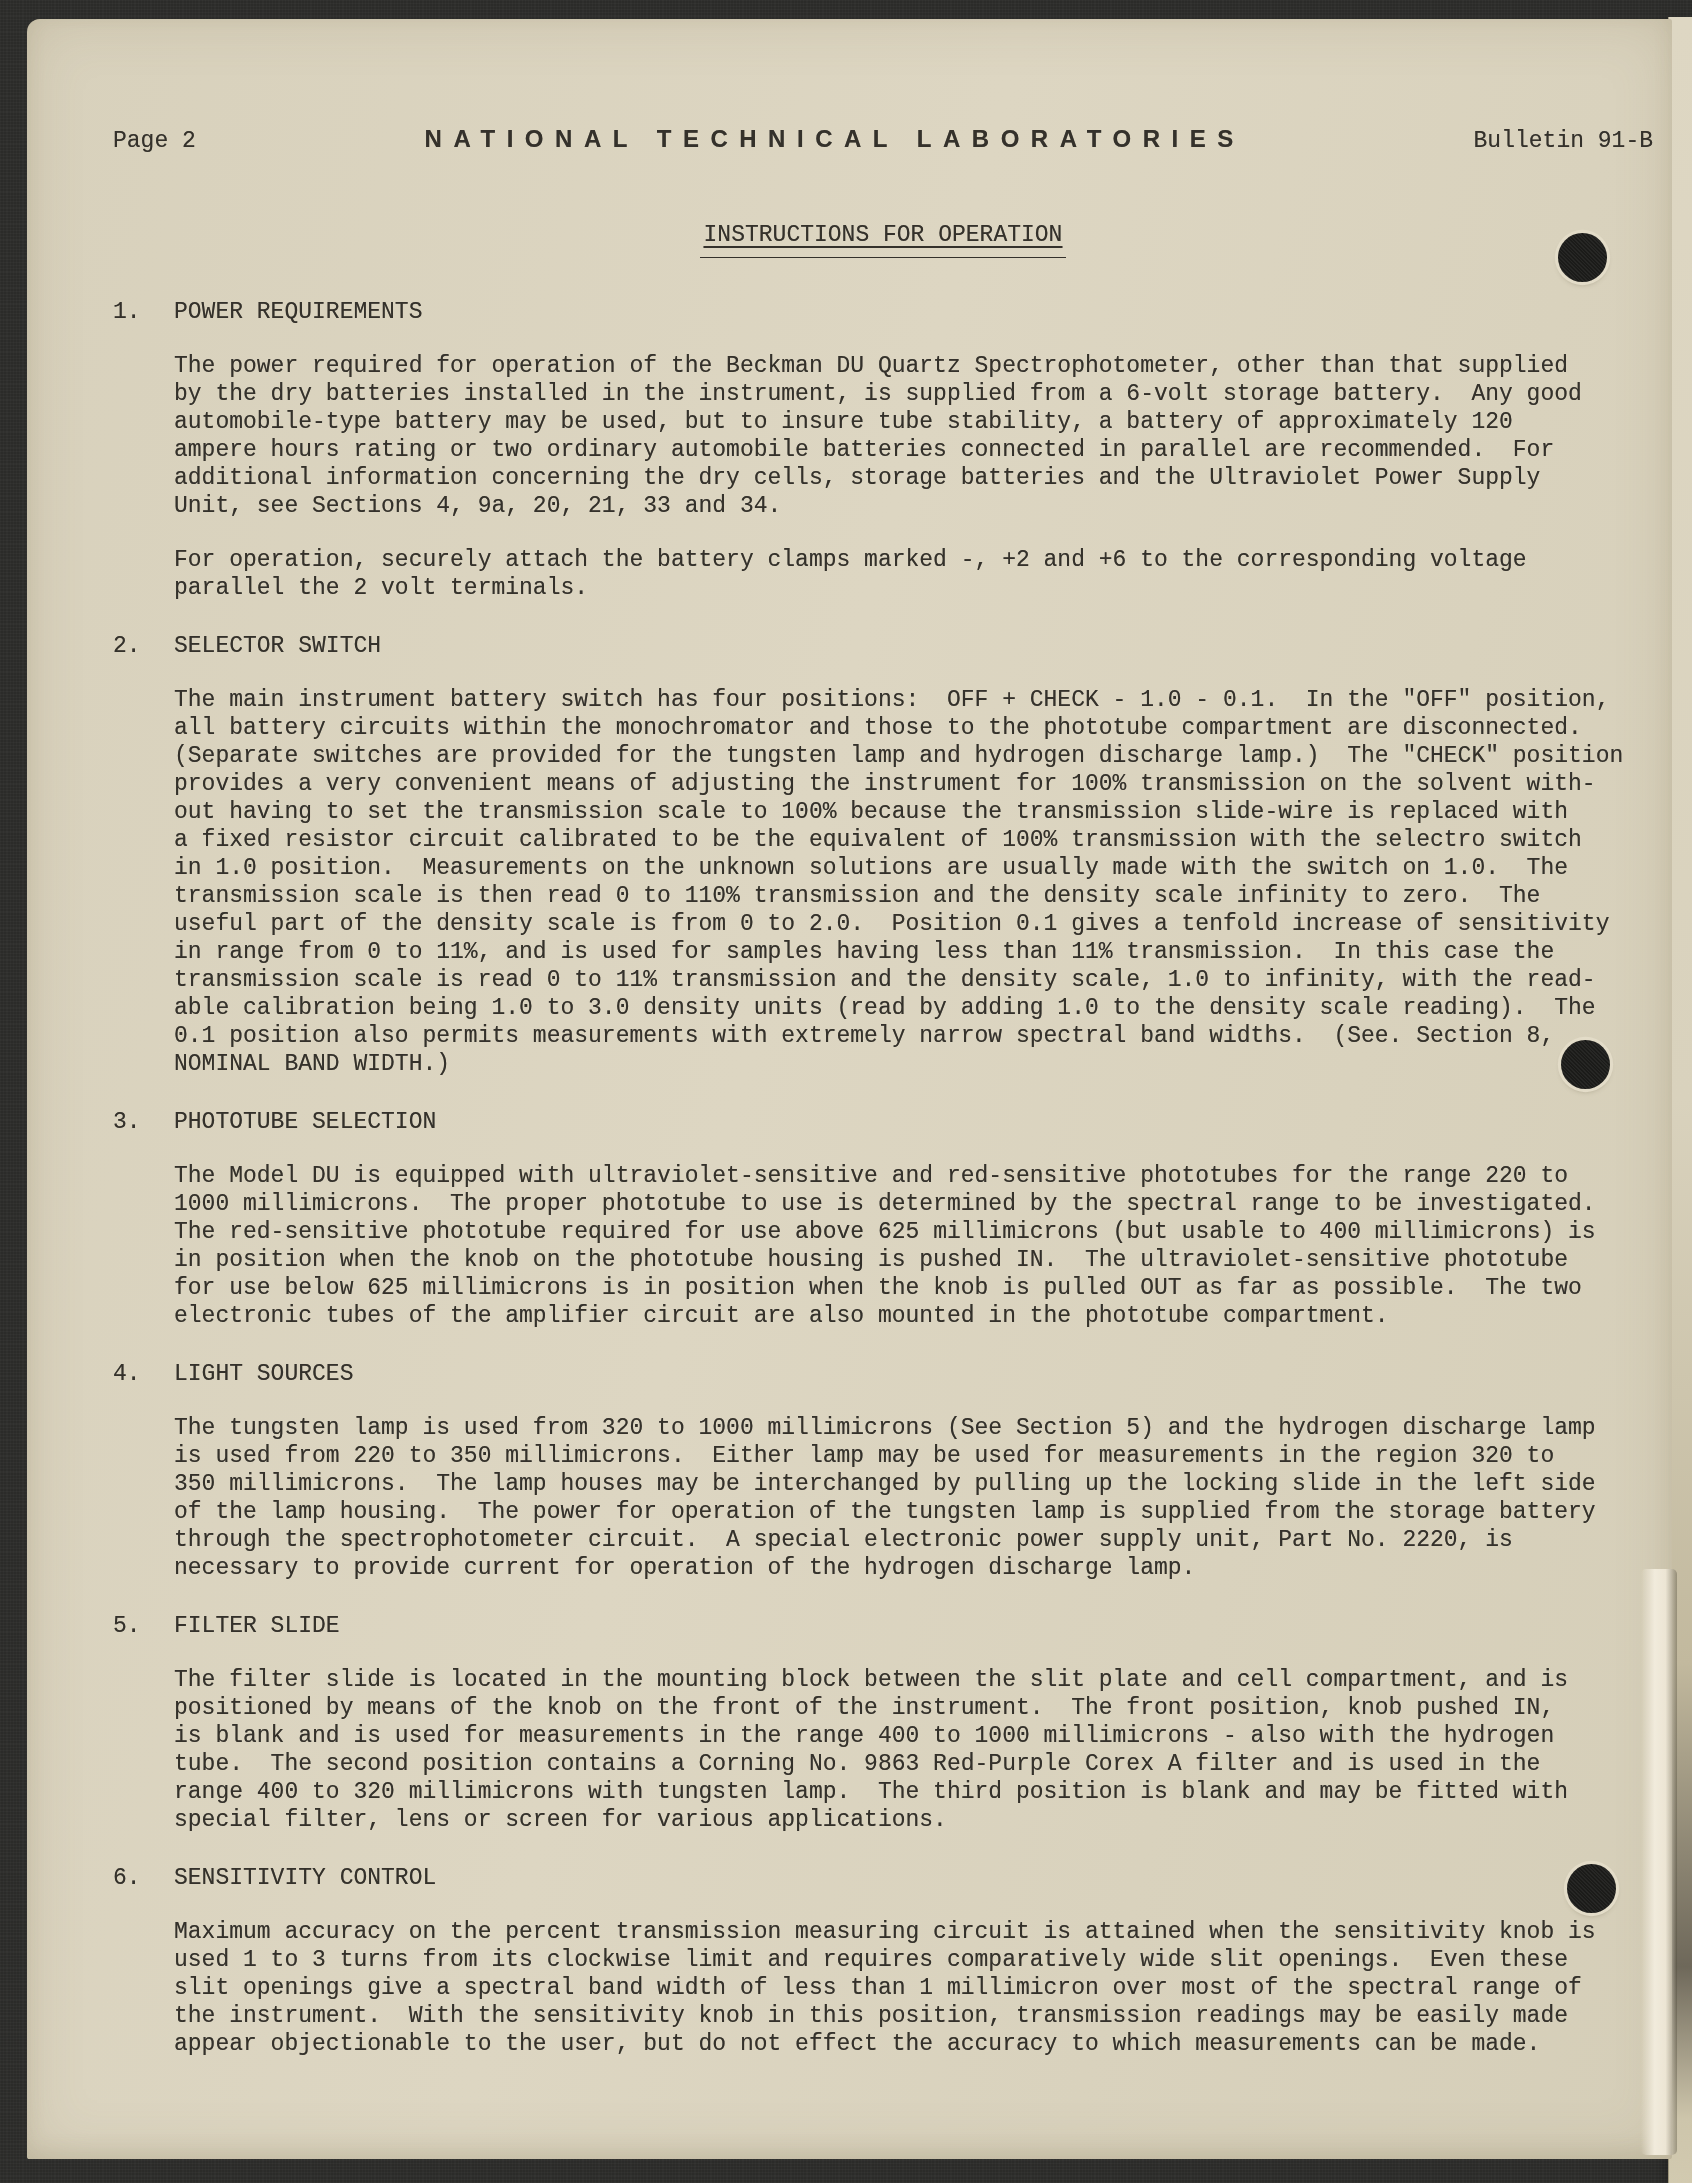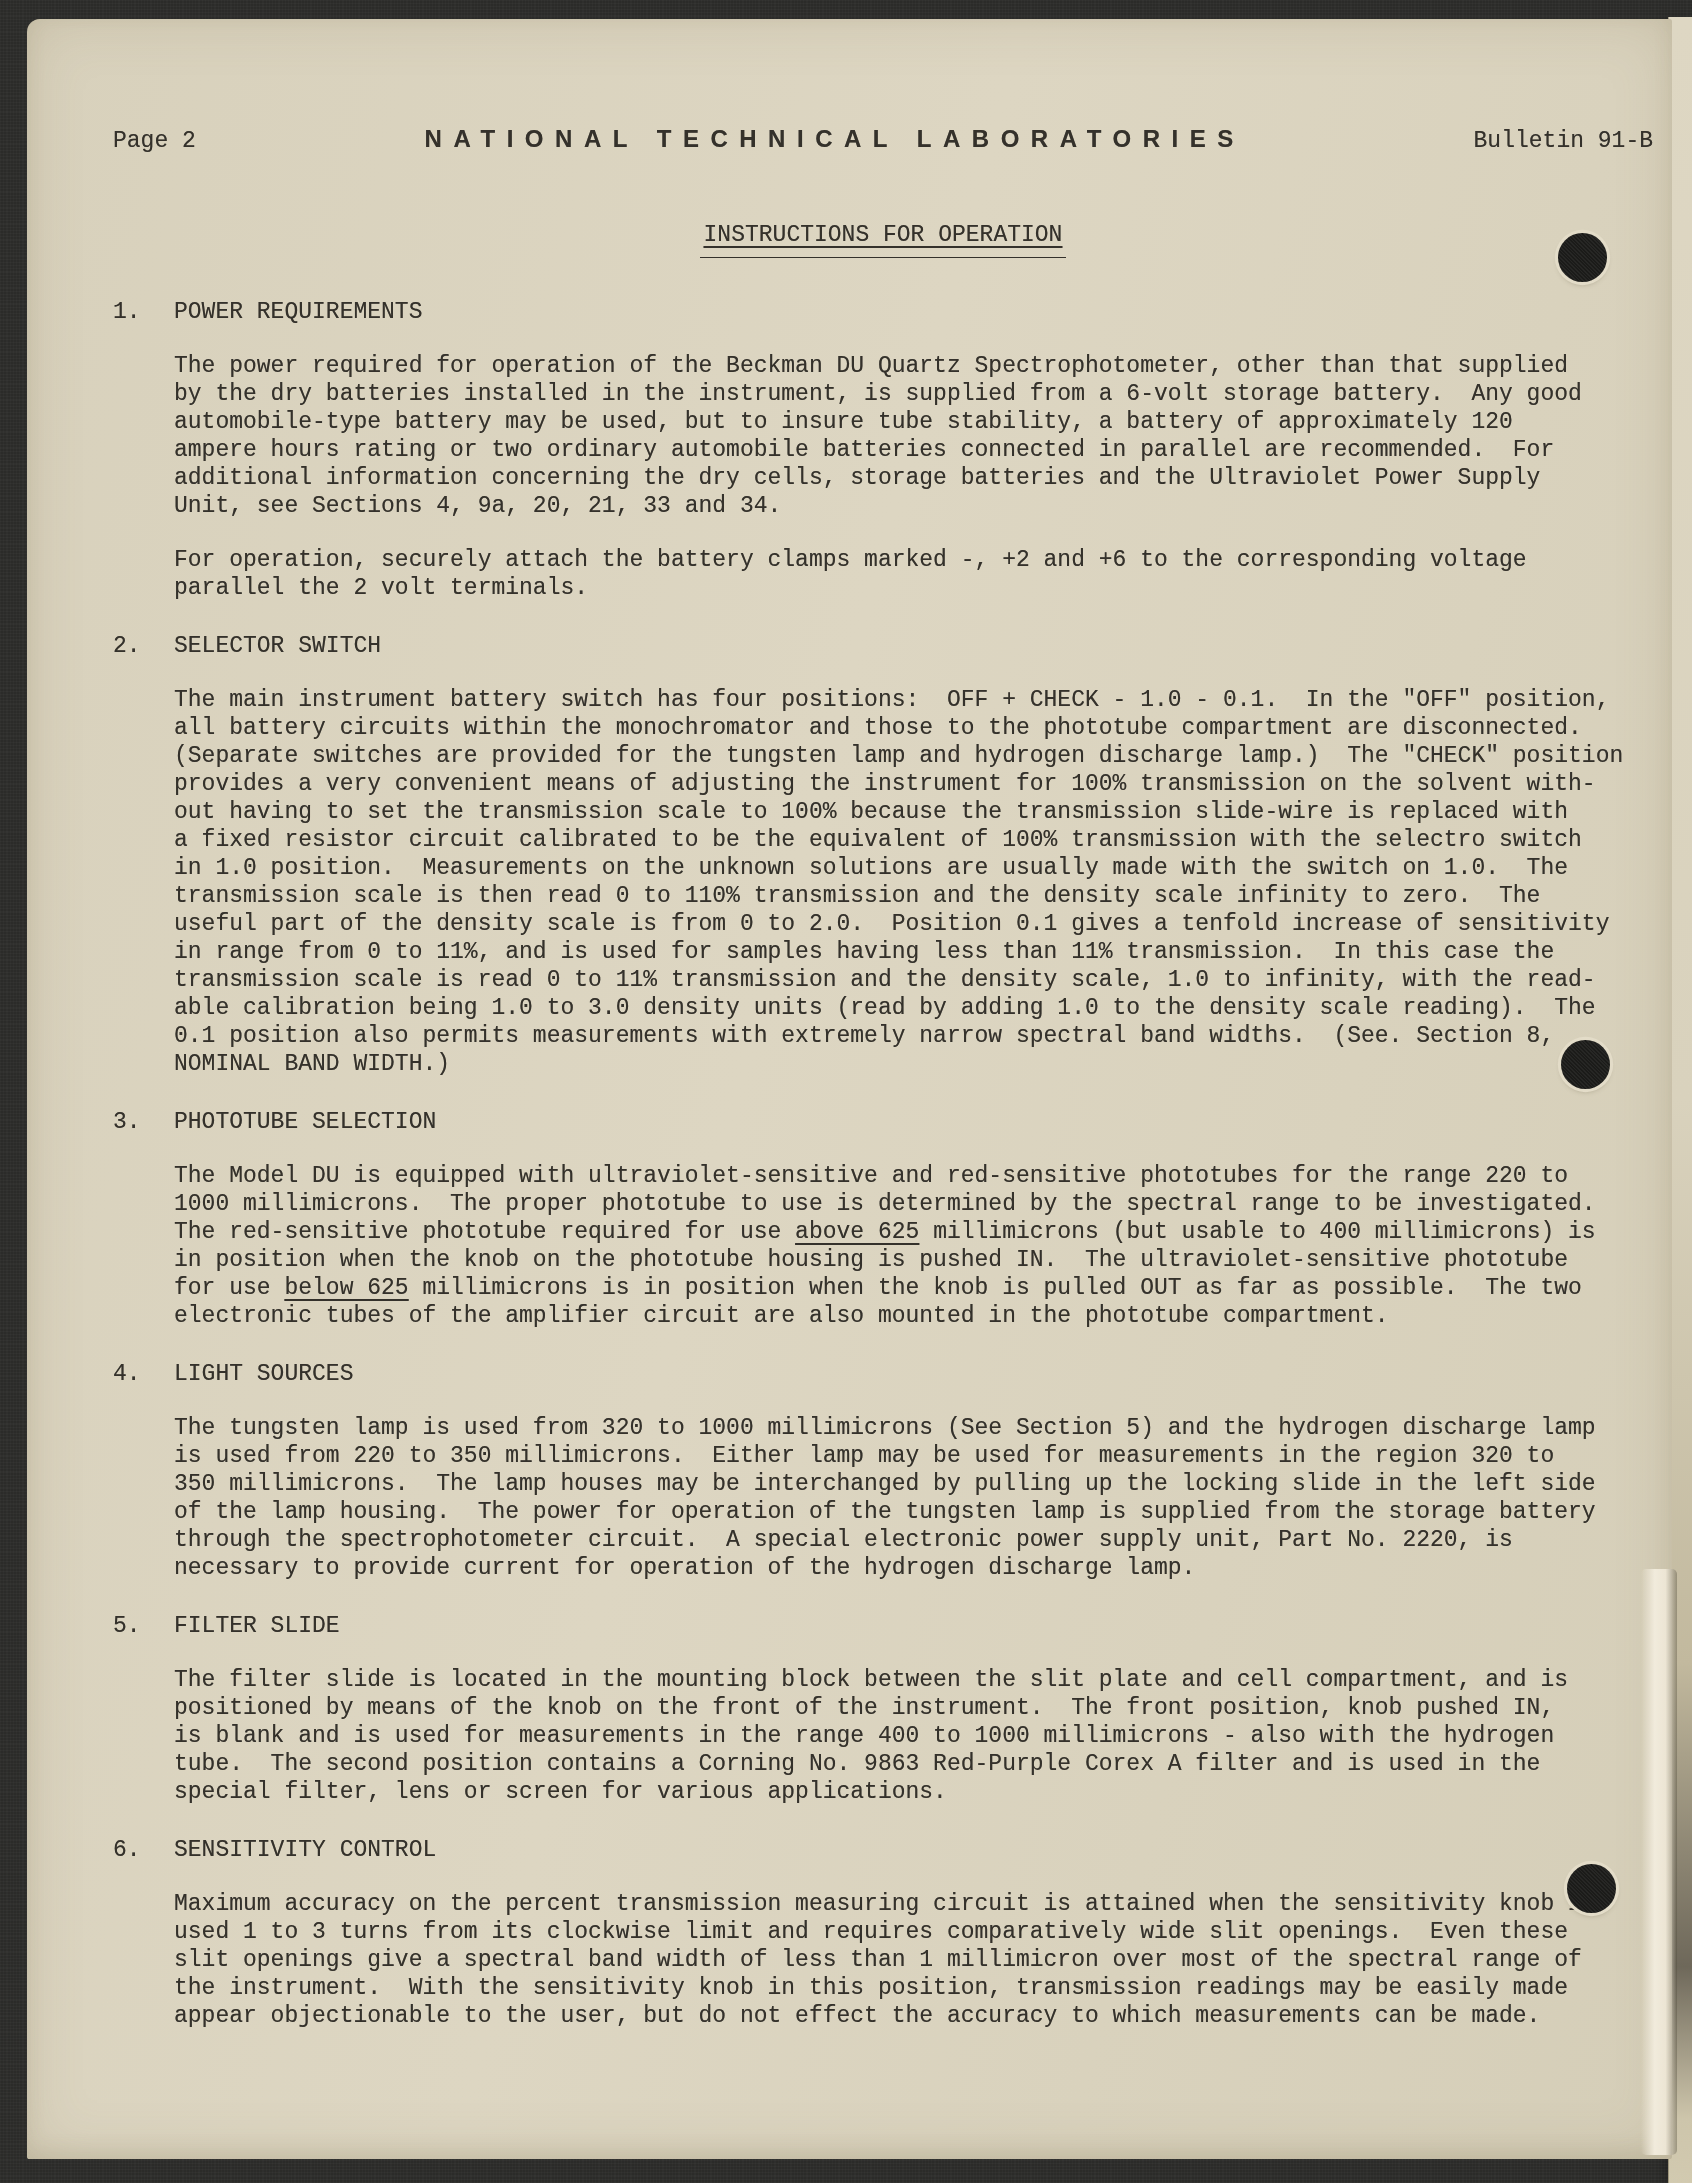--- a/index.html
+++ b/index.html
@@ -82,21 +82,20 @@
     margin-top:36px;
   }
   .section{margin-bottom:30px;}
   .sec-head{display:flex;margin-bottom:26px;}
   .sec-num{width:61px;flex:0 0 61px;}
   .sec-title{white-space:pre;}
   .para{margin-left:61px;}
   .para + .para{margin-top:26px;}
   .line{white-space:pre;}
   .u{
-    text-decoration:underline;
     text-underline-offset:5.1px;
     text-decoration-thickness:1.9px;
   }
   .paper, .org, .doc-title, .line, .sec-num, .sec-title{
     text-shadow:0 0 0.6px rgba(47,45,41,0.45);
   }
 </style>
 </head>
 <body>
 
@@ -187,20 +186,21 @@
         <section class="section">
           <div class="sec-head">
             <span class="sec-num">5.</span>
             <span class="sec-title">FILTER SLIDE</span>
           </div>
           <div class="para">
             <div class="line">The filter slide is located in the mounting block between the slit plate and cell compartment, and is</div>
             <div class="line">positioned by means of the knob on the front of the instrument.  The front position, knob pushed IN,</div>
             <div class="line">is blank and is used for measurements in the range 400 to 1000 millimicrons - also with the hydrogen</div>
             <div class="line">tube.  The second position contains a Corning No. 9863 Red-Purple Corex A filter and is used in the</div>
+            <div class="line">range 400 to 320 millimicrons with tungsten lamp.  The third position is blank and may be fitted with</div>
             <div class="line">special filter, lens or screen for various applications.</div>
           </div>
         </section>
         <section class="section">
           <div class="sec-head">
             <span class="sec-num">6.</span>
             <span class="sec-title">SENSITIVITY CONTROL</span>
           </div>
           <div class="para">
             <div class="line">Maximum accuracy on the percent transmission measuring circuit is attained when the sensitivity knob is</div>

